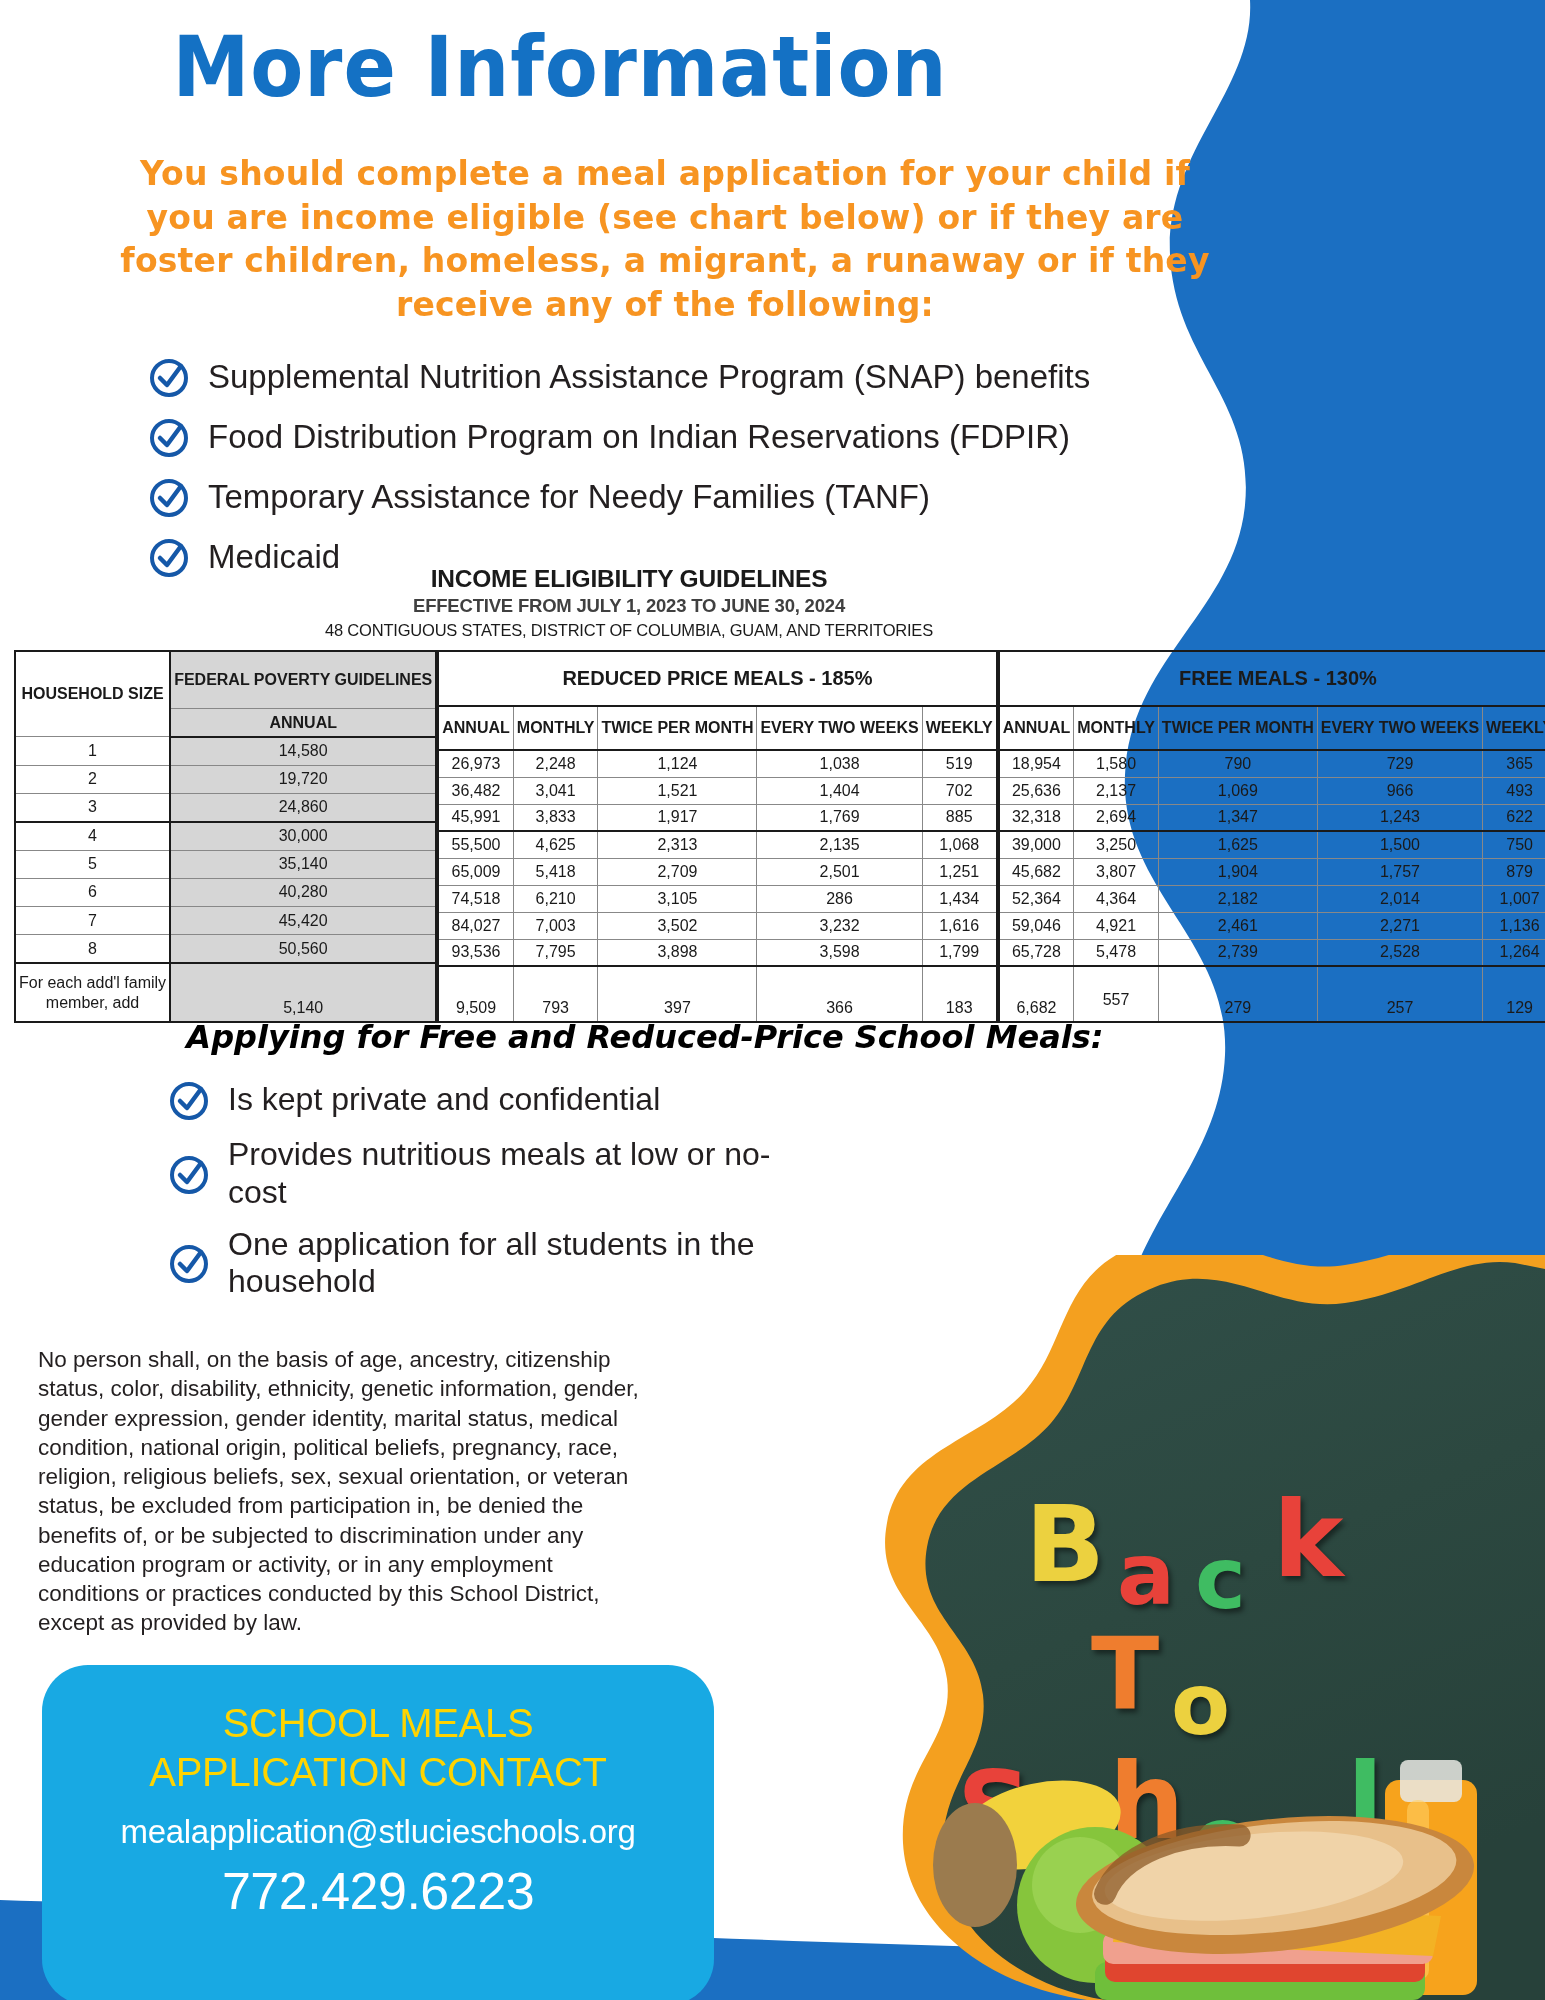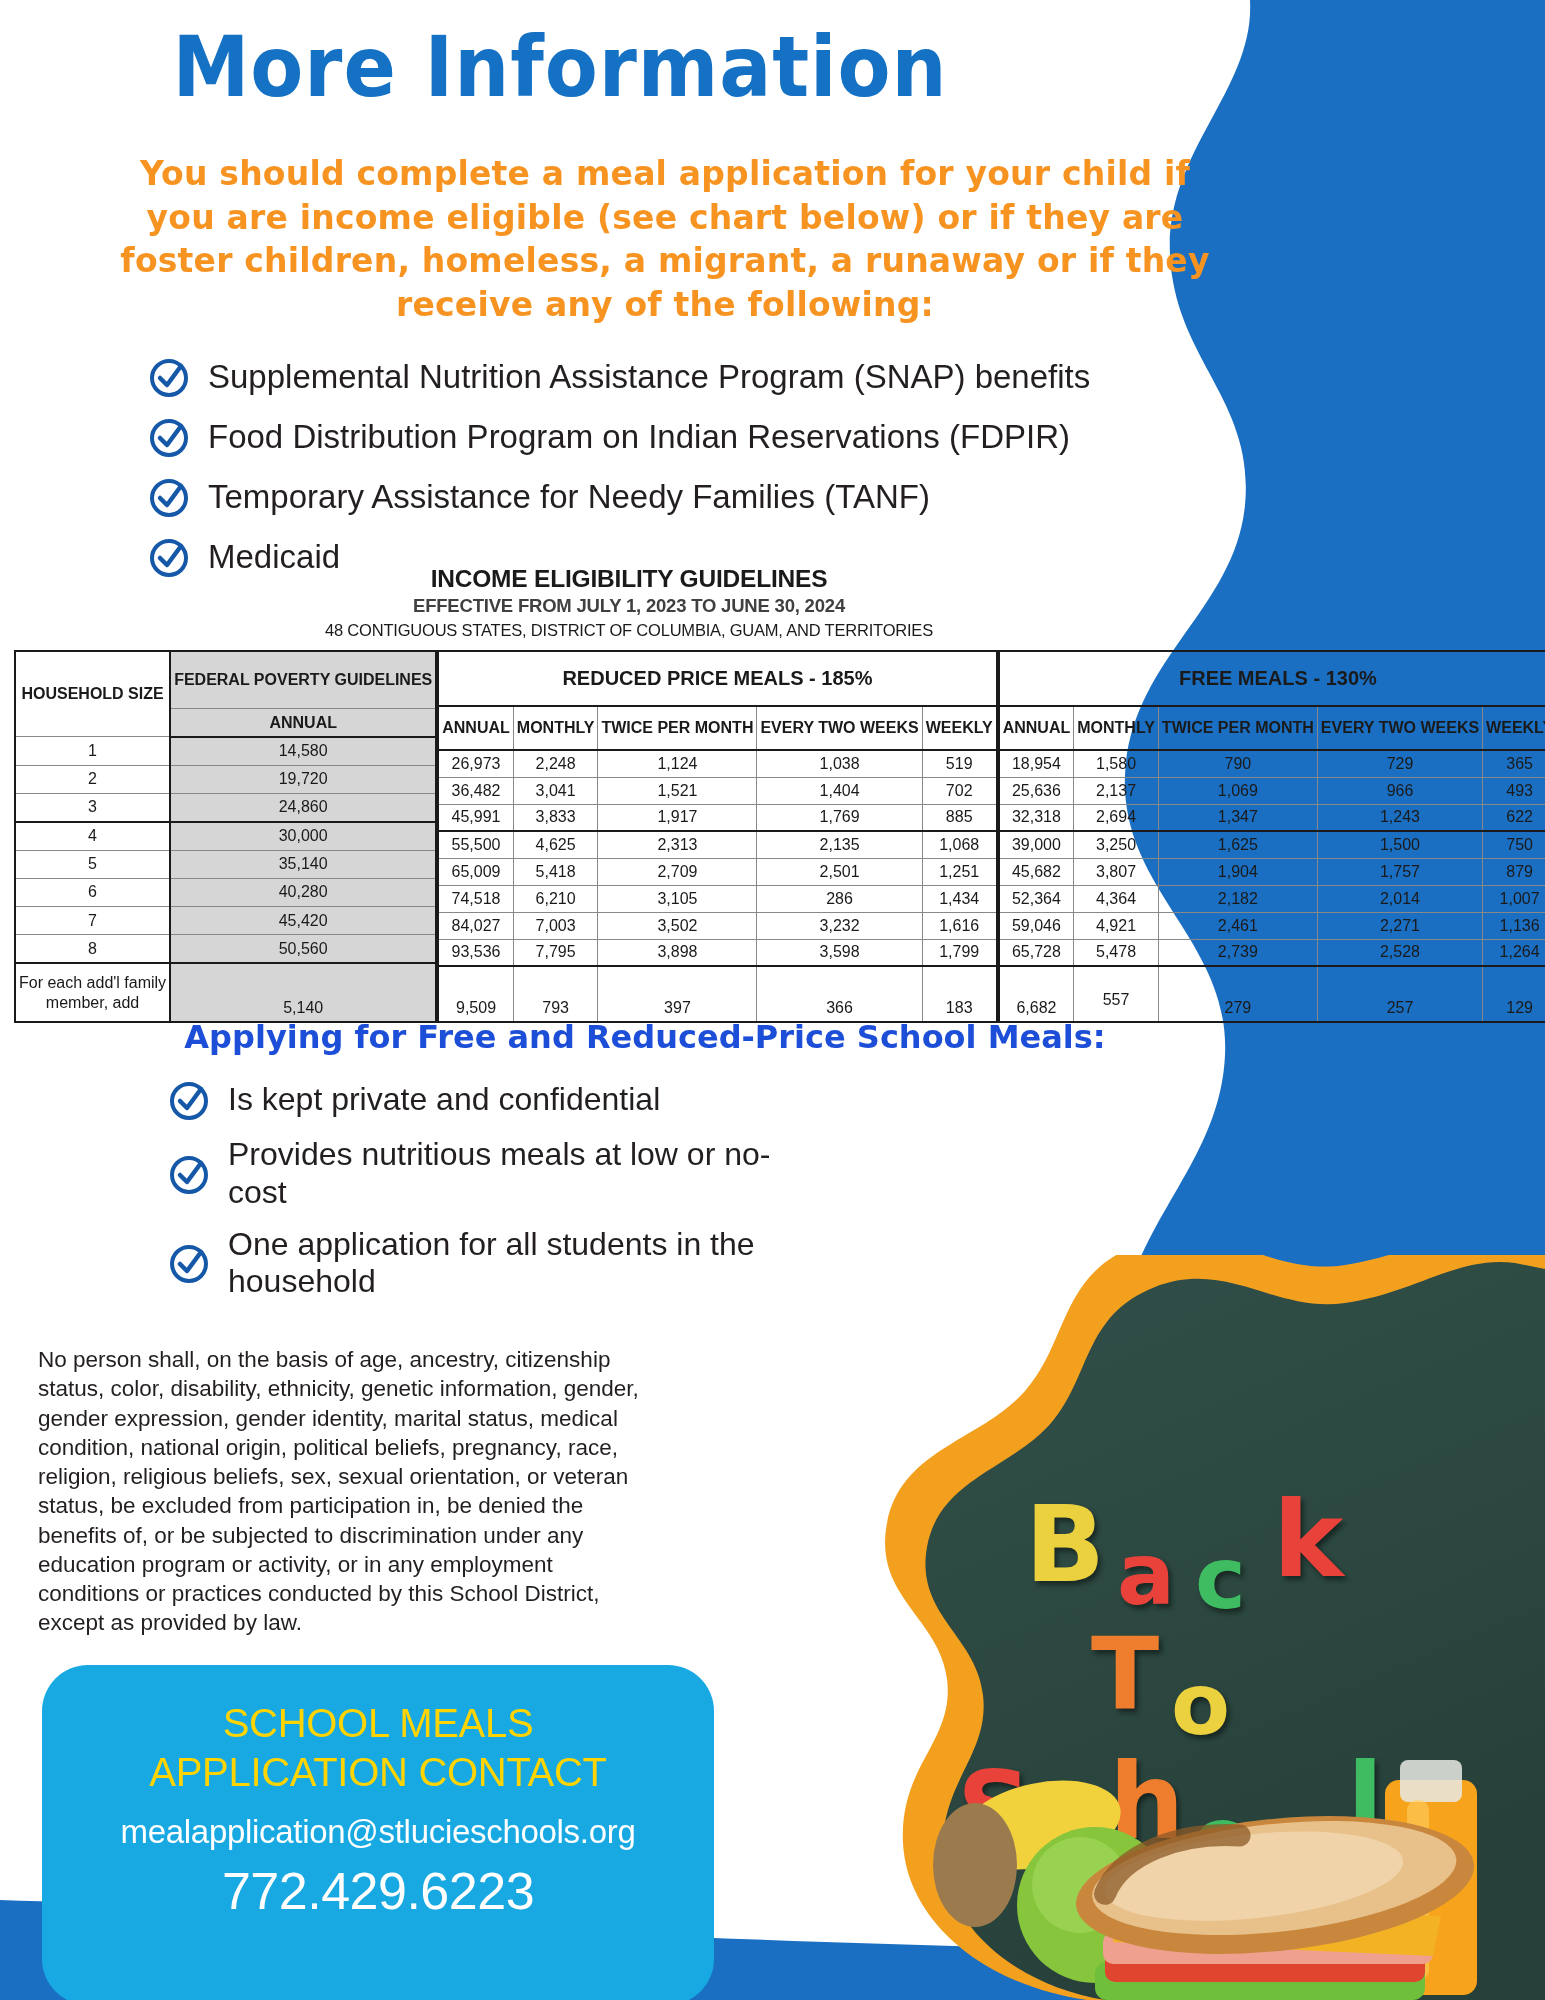--- a/index.html
+++ b/index.html
@@ -136,25 +136,26 @@
   .shade { background: #d6d6d6; }
   .hh { font-weight: 700; }
 
   .gap { width: 18px; }
 
   
   .apply-head {
     position: absolute;
     top: 1018px; left: 120px; width: 1050px;
     text-align: center;
-    color: #1d4ed8;
+    color: #000000;
     font-size: 32px;
     font-weight: 700;
     font-family: "DejaVu Sans", sans-serif;
     z-index: 5;
+    font-style: italic;
   }
 
   
   .check-list-bottom {
     position: absolute;
     top: 1078px; left: 168px; width: 620px;
     z-index: 5;
   }
   .check-list-bottom .check-item { margin-bottom: 14px; }
   .check-list-bottom .check-label { font-size: 32px; }

